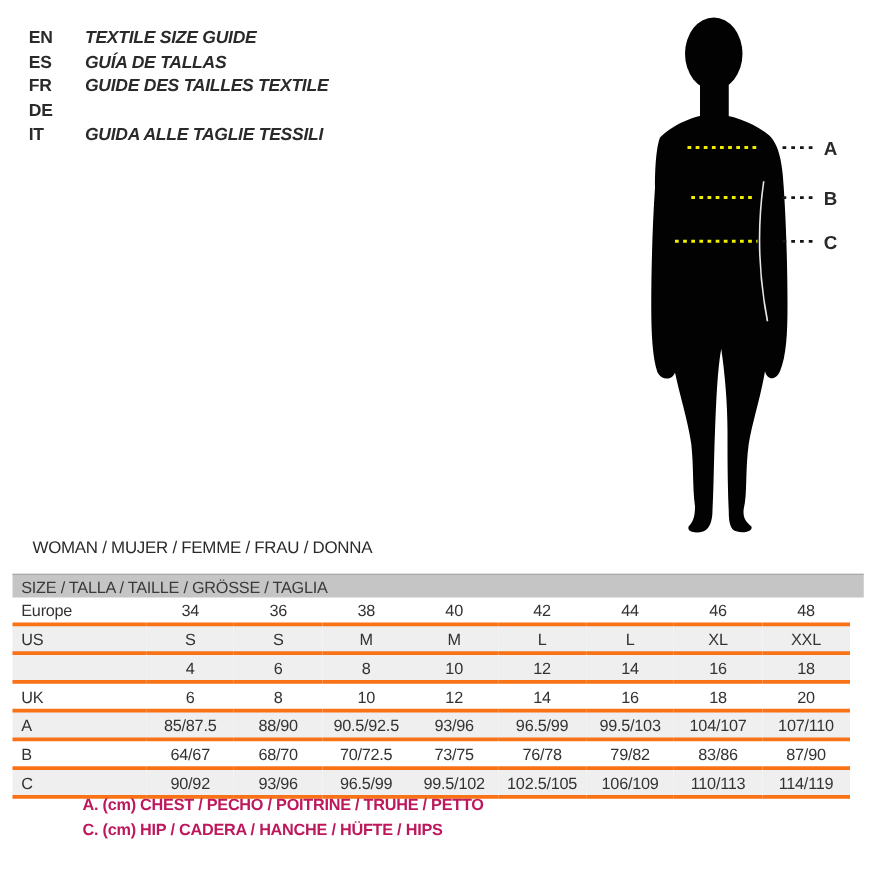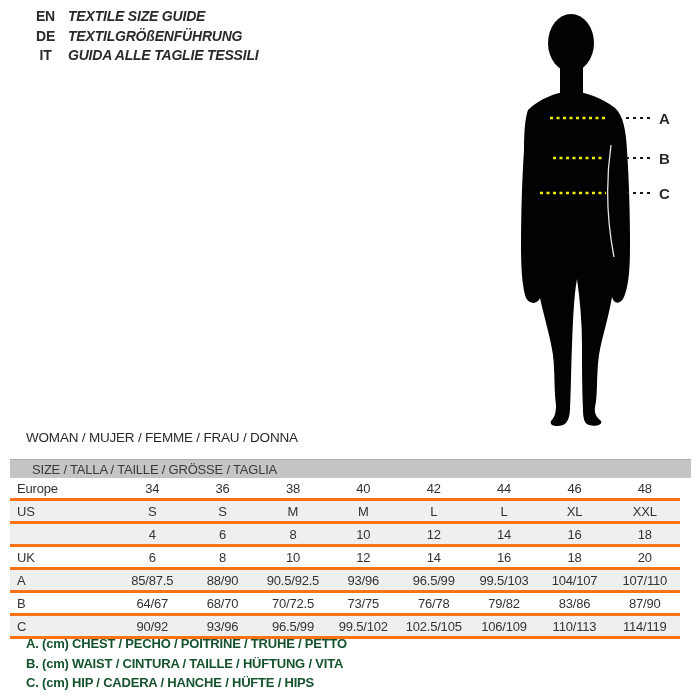--- a/index.html
+++ b/index.html
@@ -1,58 +1,65 @@
 <!DOCTYPE html>
 <html style="--header-bg: #c5c5c5; --row-shaded: #efefef; --dash-yellow: #f0ee00; --dash-black: #151515; --silhouette: #020202;"><head>
 <meta charset="utf-8">
 <style>
   html,body{margin:0;padding:0;background:#fff;}
   body{width:700px;height:700px;position:relative;overflow:hidden;
        font-family:"Liberation Sans",sans-serif;color:#2e2e2e;}
 
   
-  .lang-block{position:absolute;left:23px;top:7px;letter-spacing:-0.2px;text-align:center;}
+  .lang-block{position:absolute;left:23px;top:20px;letter-spacing:-0.2px;}
   .lang-row{display:flex;line-height:19.5px;font-size:14px;font-weight:700;color:#2a2a2a;}
   .lang-code{width:45px;}
   .lang-title{white-space:nowrap;font-style:italic;}
 
   
   .figure-wrap{position:absolute;left:480px;top:5px;width:220px;height:425px;}
 
   
   .section-title{position:absolute;left:26px;top:430px;font-size:13.5px;
                  font-weight:400;color:#2a2a2a;letter-spacing:-0.2px;}
 
   
   .table-wrap{position:absolute;left:10px;top:459px;width:681px;}
   .table-header{height:19px;line-height:19px;background:var(--header-bg,#c5c5c5);
                 border-top:1px solid #ababab;font-size:13px;color:#3a3a3a;
-                padding-left:22px;letter-spacing:-0.2px;box-sizing:border-box;}
+                padding-left:7px;letter-spacing:-0.2px;box-sizing:border-box;}
   table.size-table{border-collapse:collapse;table-layout:fixed;width:670px;}
   table.size-table td{height:20px;font-size:13px;color:#333;text-align:center;
                       padding:0;white-space:nowrap;letter-spacing:-0.2px;}
   table.size-table td.label-cell{width:100px;text-align:left;padding-left:7px;}
   table.size-table tr.shaded{background:var(--row-shaded,#efefef);}
   table.size-table tr{border-bottom:3px solid #f97316;}
 
   
   .legend-block{position:absolute;left:26px;top:634px;letter-spacing:-0.2px;}
-  .legend-line{font-size:13px;font-weight:700;color:#14532d;line-height:19.5px;white-space:nowrap;}
+  .legend-line{font-size:13px;font-weight:700;color:#be185d;line-height:19.5px;white-space:nowrap;margin-left:40px;}
 </style>
 </head>
 <body>
 
 <div class="lang-block">
   <div class="lang-row">
     <span class="lang-code">EN</span>
     <span class="lang-title">TEXTILE SIZE GUIDE</span>
   </div>
   <div class="lang-row">
+    <span class="lang-code">ES</span>
+    <span class="lang-title">GUÍA DE TALLAS</span>
+  </div>
+  <div class="lang-row">
+    <span class="lang-code">FR</span>
+    <span class="lang-title">GUIDE DES TAILLES TEXTILE</span>
+  </div>
+  <div class="lang-row">
     <span class="lang-code">DE</span>
-    <span class="lang-title">TEXTILGRÖßENFÜHRUNG</span>
   </div>
   <div class="lang-row">
     <span class="lang-code">IT</span>
     <span class="lang-title">GUIDA ALLE TAGLIE TESSILI</span>
   </div>
 </div>
 
 <div class="figure-wrap">
   <svg width="220" height="425" viewBox="0 0 220 425">
 
@@ -184,15 +191,14 @@
           <td>106/109</td>
           <td>110/113</td>
           <td>114/119</td>
         </tr>
       </tbody>
   </table>
 </div>
 
 <div class="legend-block">
   <div class="legend-line">A. (cm) CHEST / PECHO / POITRINE / TRUHE / PETTO</div>
-  <div class="legend-line">B. (cm) WAIST / CINTURA / TAILLE / HÜFTUNG / VITA</div>
   <div class="legend-line">C. (cm) HIP / CADERA / HANCHE / HÜFTE / HIPS</div>
 </div>
 
 </body></html>

